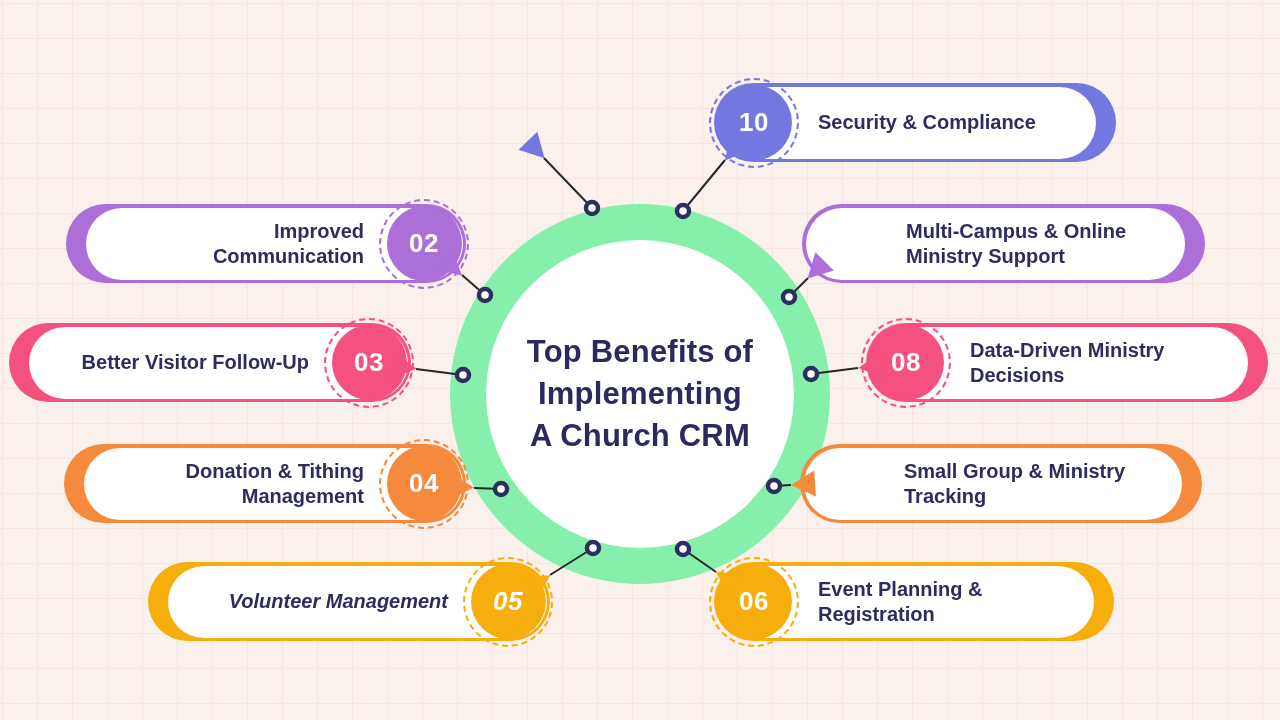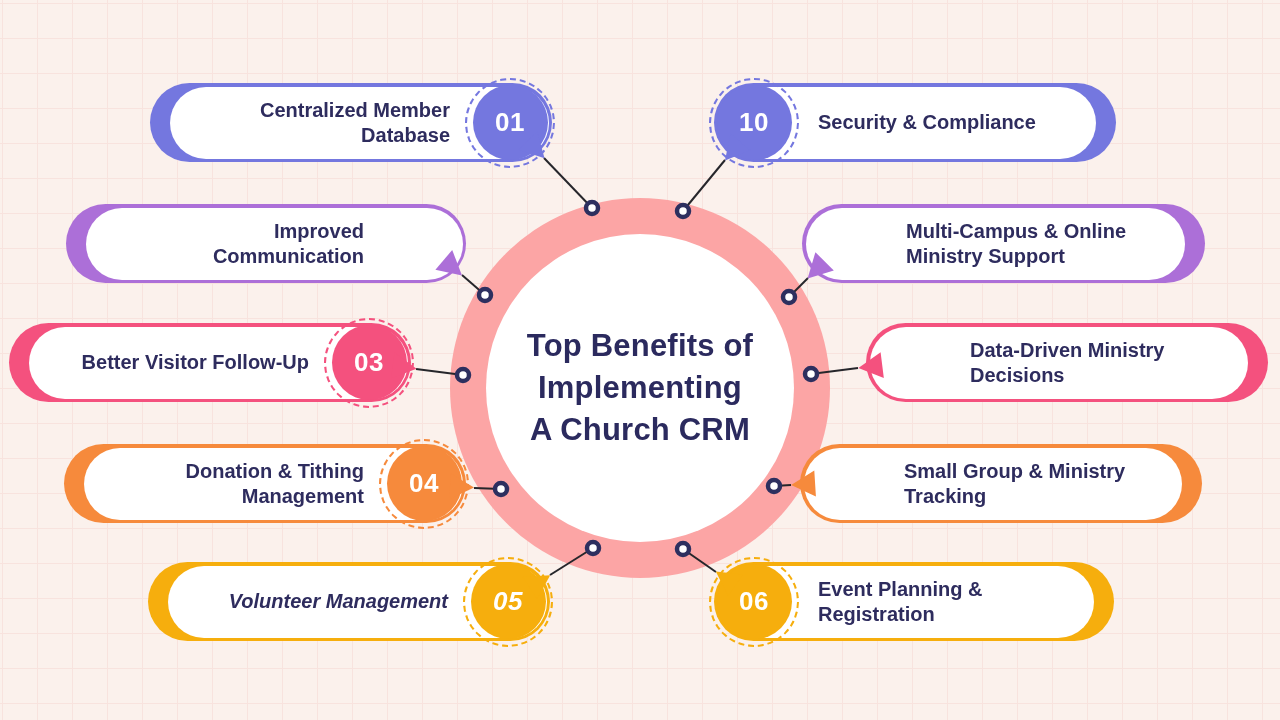--- a/index.html
+++ b/index.html
@@ -10,22 +10,22 @@
     background-image:
       linear-gradient(#F8E3DE 1.5px, transparent 1.5px),
       linear-gradient(90deg, #F8E3DE 1.5px, transparent 1.5px);
     background-size:35px 35px;
     background-position:2px 3px;
   }
   .canvas{position:relative;width:1280px;height:720px;}
 
   
   .ring{
-    position:absolute;left:450px;top:198px;width:380px;height:380px;
-    border-radius:50%;background:#fca5a5;z-index:1;
+    position:absolute;left:450px;top:204px;width:380px;height:380px;
+    border-radius:50%;background:#86efac;z-index:1;
   }
   .ring-inner{
     position:absolute;left:36px;top:36px;width:308px;height:308px;
     border-radius:50%;background:#FFFFFF;
   }
   .center-title{
     position:absolute;left:0;top:0;width:100%;height:100%;
     display:flex;flex-direction:column;align-items:center;justify-content:center;
     color:#2B2A5E;font-weight:700;font-size:31px;line-height:42px;text-align:center;
     letter-spacing:0.2px;
@@ -106,34 +106,29 @@
     <circle class="cdot" cx="463" cy="375" r="6"></circle>
     <circle class="cdot" cx="501" cy="489" r="6"></circle>
     <circle class="cdot" cx="593" cy="548" r="6"></circle>
     <circle class="cdot" cx="683" cy="549" r="6"></circle>
     <circle class="cdot" cx="774" cy="486" r="6"></circle>
     <circle class="cdot" cx="811" cy="374" r="6"></circle>
     <circle class="cdot" cx="789" cy="297" r="6"></circle>
     <circle class="cdot" cx="683" cy="211" r="6"></circle>
   </svg>
 
-  <div class="pill left c1" style="left:150px;top:83px;width:402px;">
-    <div class="pill-inner"></div>
-    <div class="pill-label">Centralized Member
-Database</div>
-    <div class="badge">
-      <div class="badge-ring"></div>
-      <div class="badge-circle">01</div>
-    </div>
-  </div>
 
   <div class="pill left c2" style="left:66px;top:204px;width:400px;">
     <div class="pill-inner"></div>
     <div class="pill-label">Improved
 Communication</div>
+    <div class="badge">
+      <div class="badge-ring"></div>
+      <div class="badge-circle">02</div>
+    </div>
   </div>
 
   <div class="pill left c3" style="left:9px;top:323px;width:402px;">
     <div class="pill-inner"></div>
     <div class="pill-label">Better Visitor Follow-Up</div>
     <div class="badge">
       <div class="badge-ring"></div>
       <div class="badge-circle">03</div>
     </div>
   </div>
@@ -169,20 +164,24 @@
   <div class="pill right c2" style="left:802px;top:204px;width:403px;">
     <div class="pill-inner"></div>
     <div class="pill-label">Multi-Campus &amp; Online
 Ministry Support</div>
   </div>
 
   <div class="pill right c3" style="left:866px;top:323px;width:402px;">
     <div class="pill-inner"></div>
     <div class="pill-label">Data-Driven Ministry
 Decisions</div>
+    <div class="badge">
+      <div class="badge-ring"></div>
+      <div class="badge-circle">08</div>
+    </div>
   </div>
 
   <div class="pill right c4" style="left:800px;top:444px;width:402px;">
     <div class="pill-inner"></div>
     <div class="pill-label">Small Group &amp; Ministry
 Tracking</div>
   </div>
 
   <div class="pill right c5" style="left:714px;top:562px;width:400px;">
     <div class="pill-inner"></div>

